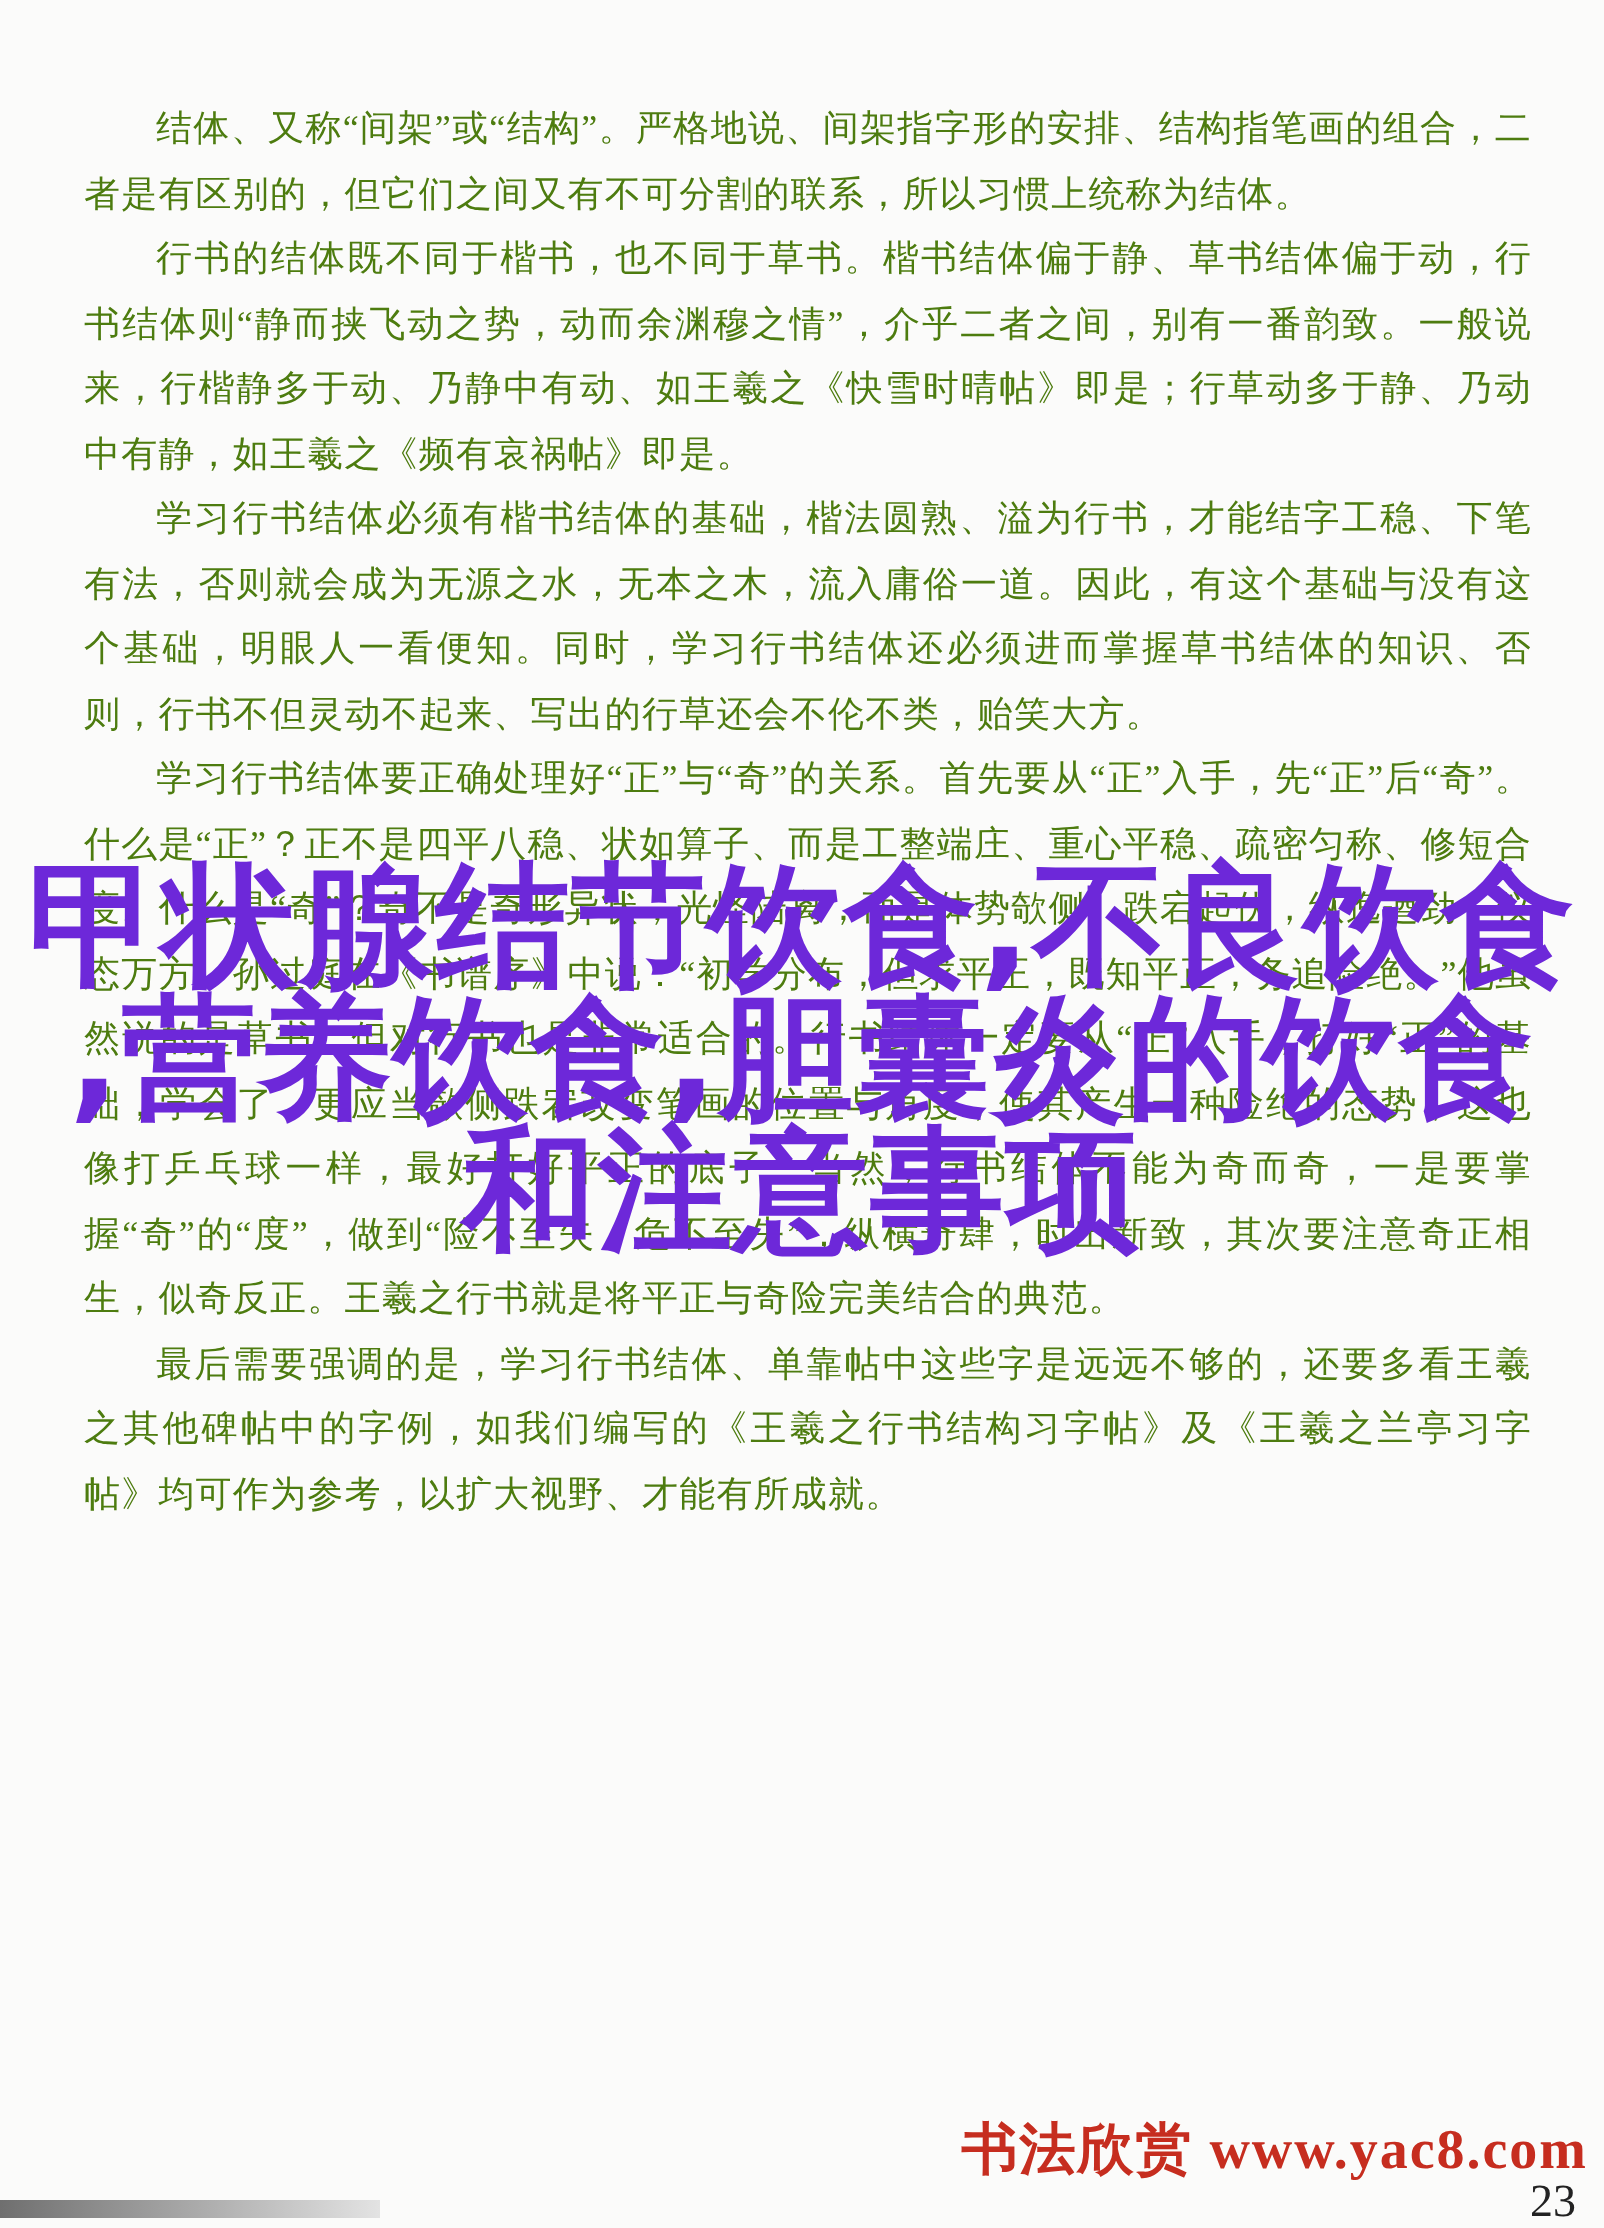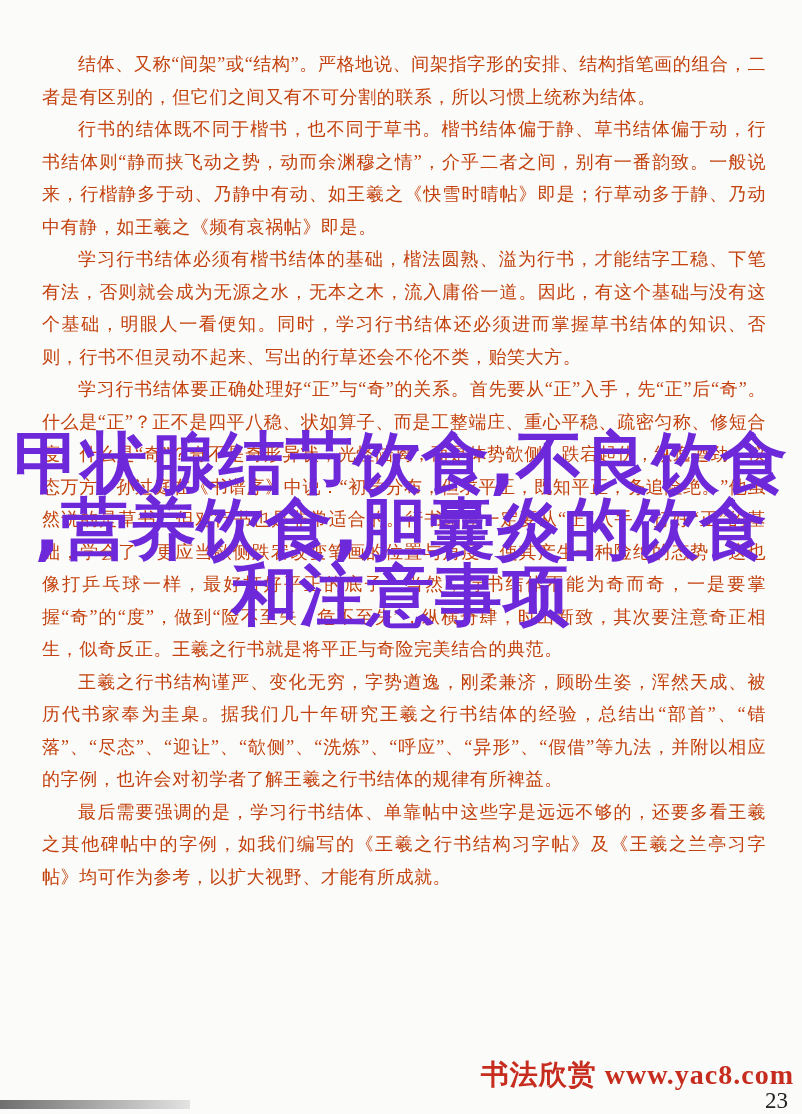--- a/index.html
+++ b/index.html
@@ -27,21 +27,21 @@
     margin: 0 0 20px 52px;
     color: #111;
   }
   .content p {
     margin: 0;
     font-size: 18px;
     line-height: 32.5px;
     letter-spacing: 0.6px;
     text-align: justify;
     text-indent: 2em;
-    color: #c2410c;
+    color: #4d7c0f;
   }
   .watermark {
     position: absolute;
     top: 430px;
     left: 0;
     width: 802px;
     text-align: center;
     font-family: "DejaVu Sans", "Liberation Sans", sans-serif;
     font-weight: bold;
     font-size: 67px;
@@ -88,21 +88,20 @@
 <body>
 
 <div class="page">
 
   <div class="content">
 
     <p>结体、又称“间架”或“结构”。严格地说、间架指字形的安排、结构指笔画的组合，二者是有区别的，但它们之间又有不可分割的联系，所以习惯上统称为结体。</p>
     <p>行书的结体既不同于楷书，也不同于草书。楷书结体偏于静、草书结体偏于动，行书结体则“静而挟飞动之势，动而余渊穆之情”，介乎二者之间，别有一番韵致。一般说来，行楷静多于动、乃静中有动、如王羲之《快雪时晴帖》即是；行草动多于静、乃动中有静，如王羲之《频有哀祸帖》即是。</p>
     <p>学习行书结体必须有楷书结体的基础，楷法圆熟、溢为行书，才能结字工稳、下笔有法，否则就会成为无源之水，无本之木，流入庸俗一道。因此，有这个基础与没有这个基础，明眼人一看便知。同时，学习行书结体还必须进而掌握草书结体的知识、否则，行书不但灵动不起来、写出的行草还会不伦不类，贻笑大方。</p>
     <p>学习行书结体要正确处理好“正”与“奇”的关系。首先要从“正”入手，先“正”后“奇”。什么是“正”？正不是四平八稳、状如算子、而是工整端庄、重心平稳、疏密匀称、修短合度。什么是“奇”？奇不是奇形异状，光怪陆离，而是体势欹侧、跌宕起伏，纵逸遒劲，仪态万方。孙过庭在《书谱序》中说：“初学分布，但求平正，既知平正，务追险绝。”他虽然说的是草书，但对行书也是非常适合的。行书结体一定要从“正”入手，打好“正”的基础，学会了，更应当欹侧跌宕改变笔画的位置与角度，使其产生一种险绝的态势，这也像打乒乓球一样，最好打好平正的底子。当然，行书结体不能为奇而奇，一是要掌握“奇”的“度”，做到“险不至失，危不至失”，纵横奇肆，时出新致，其次要注意奇正相生，似奇反正。王羲之行书就是将平正与奇险完美结合的典范。</p>
-    <p>王羲之行书结构谨严、变化无穷，字势遒逸，刚柔兼济，顾盼生姿，浑然天成、被历代书家奉为圭臬。据我们几十年研究王羲之行书结体的经验，总结出“部首”、“错落”、“尽态”、“迎让”、“欹侧”、“洗炼”、“呼应”、“异形”、“假借”等九法，并附以相应的字例，也许会对初学者了解王羲之行书结体的规律有所裨益。</p>
     <p>最后需要强调的是，学习行书结体、单靠帖中这些字是远远不够的，还要多看王羲之其他碑帖中的字例，如我们编写的《王羲之行书结构习字帖》及《王羲之兰亭习字帖》均可作为参考，以扩大视野、才能有所成就。</p>
   </div>
 
   <div class="watermark" style="color: #6d28d9;">
     <span class="wm-line">甲状腺结节饮食,不良饮食</span>
     <span class="wm-line">,营养饮食,胆囊炎的饮食</span>
     <span class="wm-line">和注意事项</span>
   </div>
 
   <a class="footer-brand" style="color: rgb(198, 45, 31); margin-left: 43px;">书法欣赏 www.yac8.com</a>

